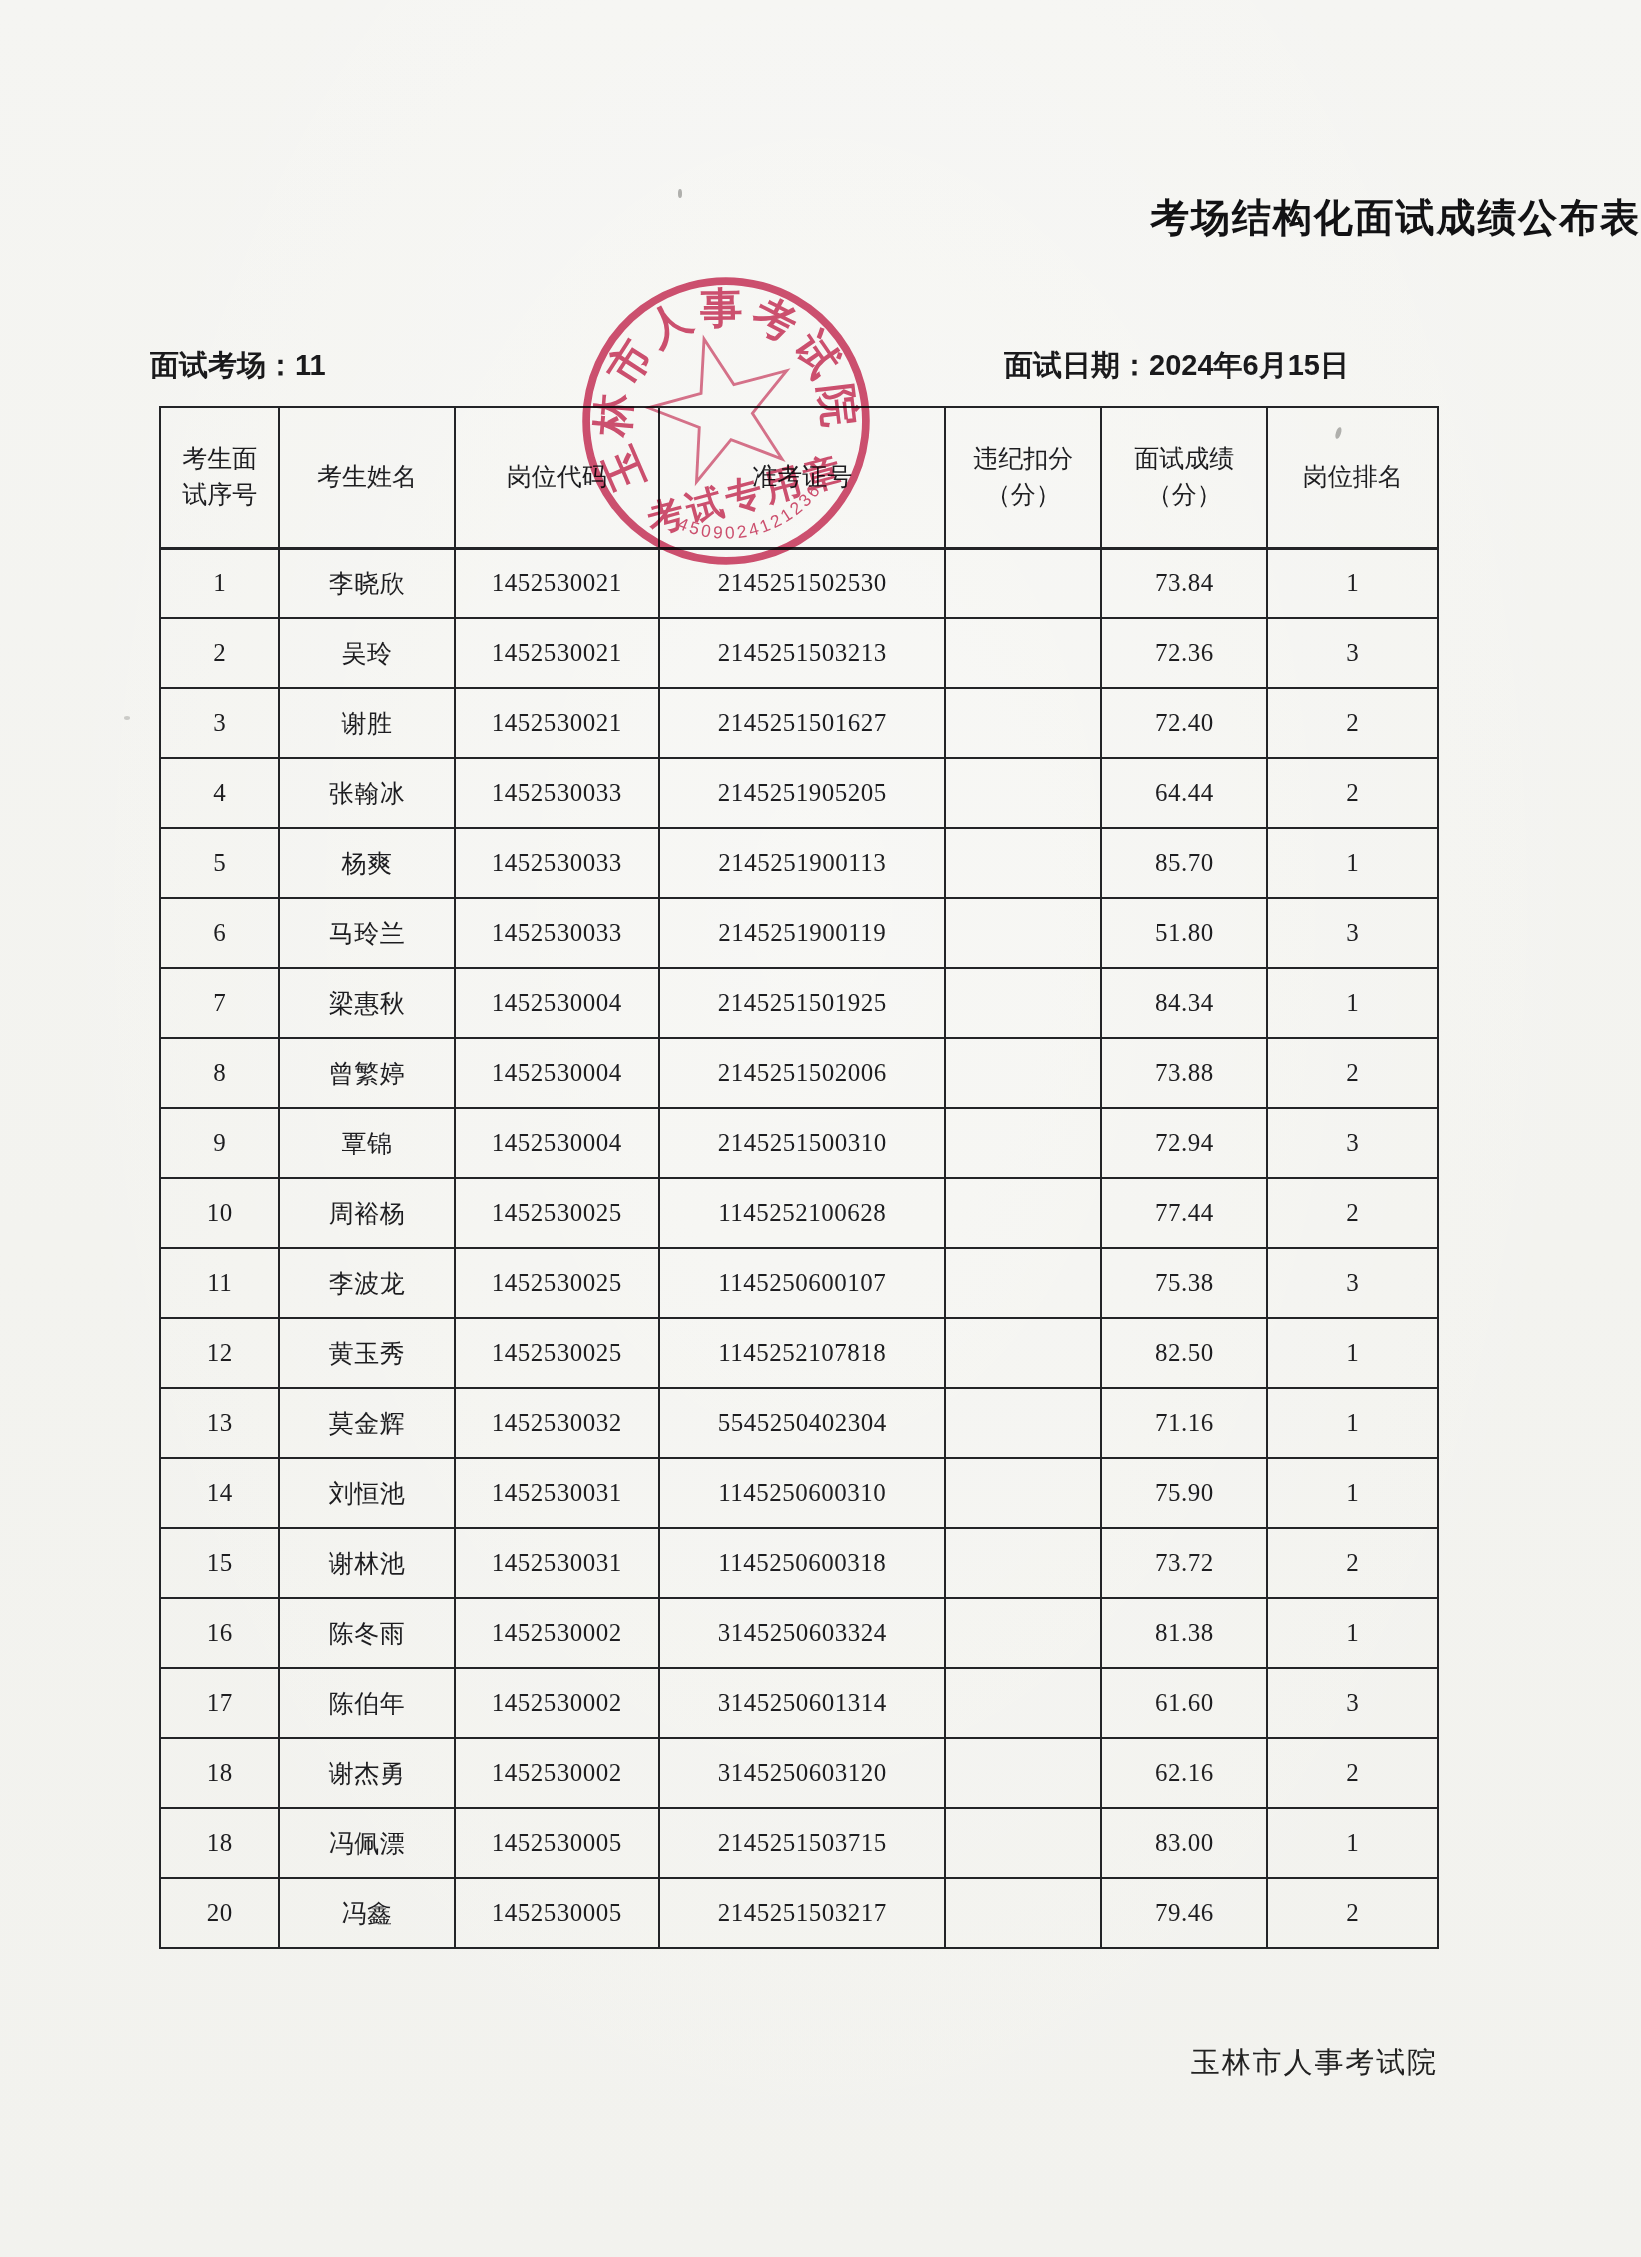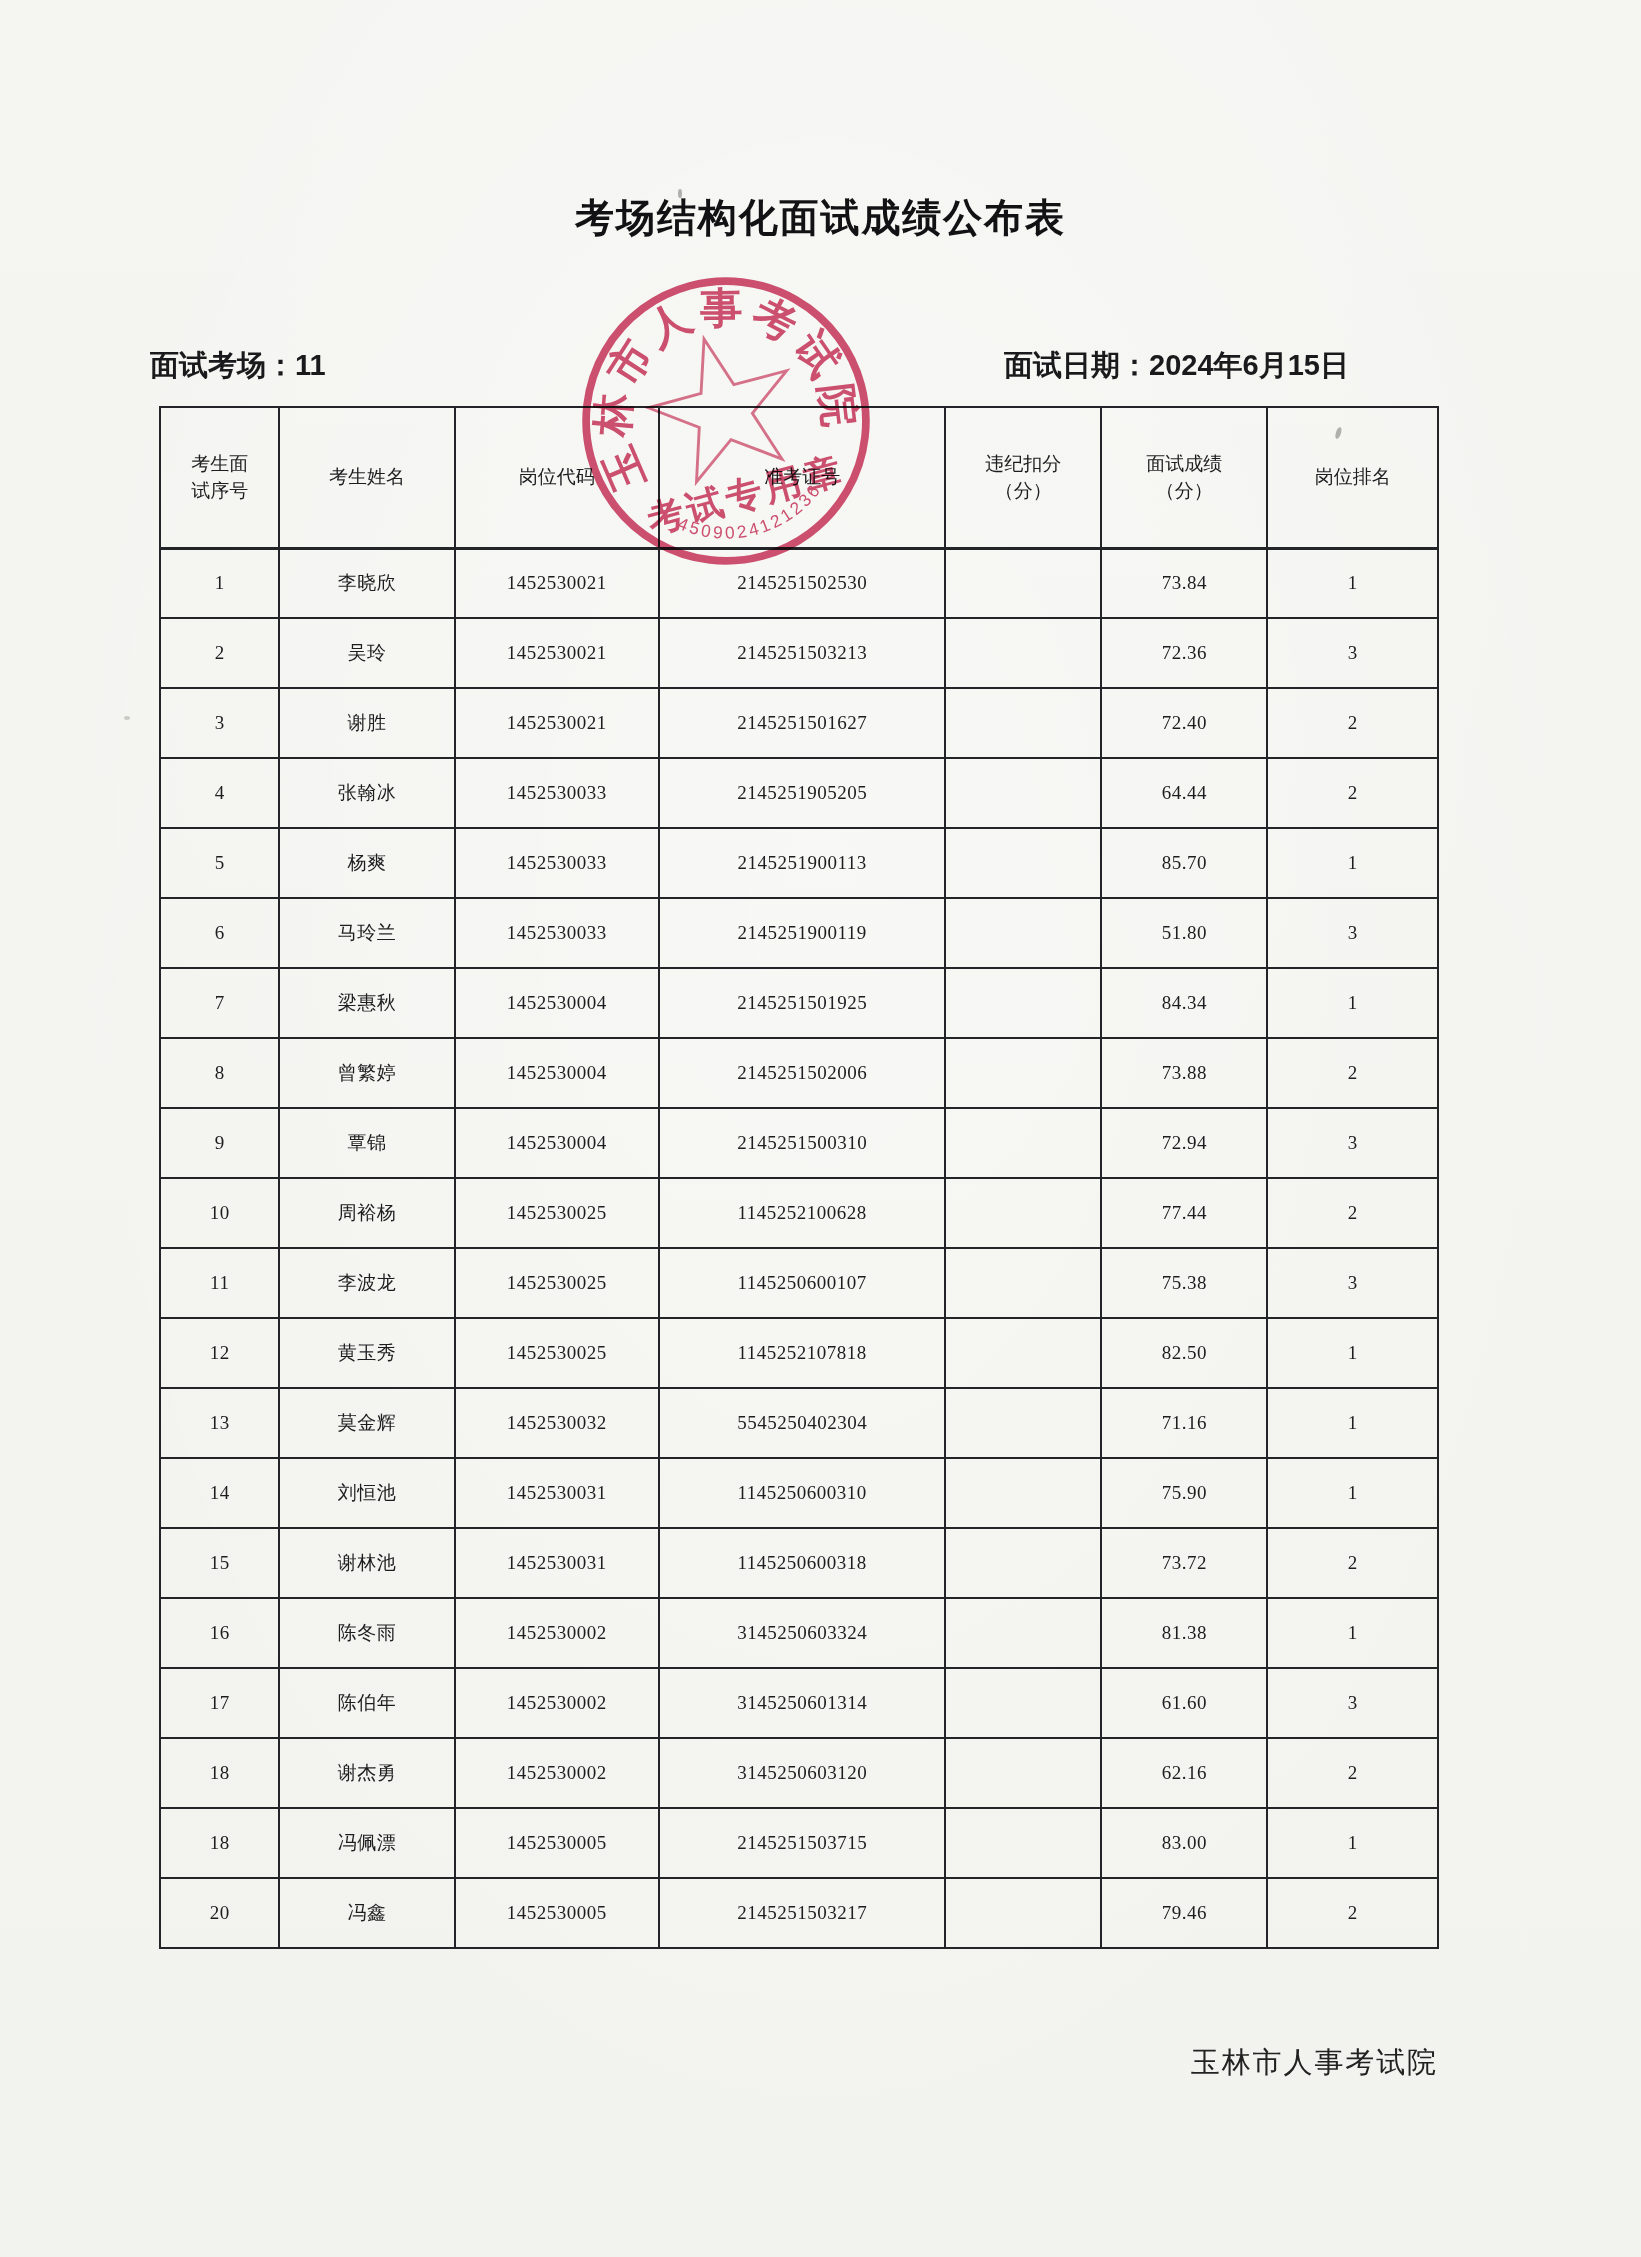--- a/index.html
+++ b/index.html
@@ -11,38 +11,38 @@
     color:var(--ink);
   }
   .page{
     position:absolute;inset:0;
     background:
       radial-gradient(ellipse at 50% 40%, rgba(255,255,255,.35), rgba(0,0,0,0) 70%),
       linear-gradient(180deg,#f5f5f2 0%,#f3f3ef 55%,#f2f2ee 100%);
   }
   .doc-title{
     position:absolute;top:191px;left:0;width:1641px;
-    text-align:center;
+    text-align:right;
     font-family:"Liberation Sans","DejaVu Sans",sans-serif;
     font-weight:700;font-size:39px;letter-spacing:1.9px;color:#121214;
   }
   .meta-row{position:absolute;top:346px;left:0;width:1641px;height:39px;}
   .meta-item{
     position:absolute;
     font-family:Liberation Sans, sans-serif;
     font-weight:700;font-size:29px;color:#1a1a1c;white-space:nowrap;
   }
   .meta-room{left:150px;}
   .meta-date{left:1004px;}
 
   table.score-table{
     position:absolute;left:159px;top:406px;width:1280px;
     border-collapse:collapse;table-layout:fixed;
     border:2.9px solid var(--line);
-    font-size:19px;color:var(--ink);
+    font-size:25px;color:var(--ink);
   }
   table.score-table col.c1{width:9.35%;}
   table.score-table col.c2{width:13.7%;}
   table.score-table col.c3{width:16%;}
   table.score-table col.c4{width:22.4%;}
   table.score-table col.c5{width:12.2%;}
   table.score-table col.c6{width:13%;}
   table.score-table col.c7{width:13.35%;}
   table.score-table th, table.score-table td{
     border:2.4px solid var(--line);

